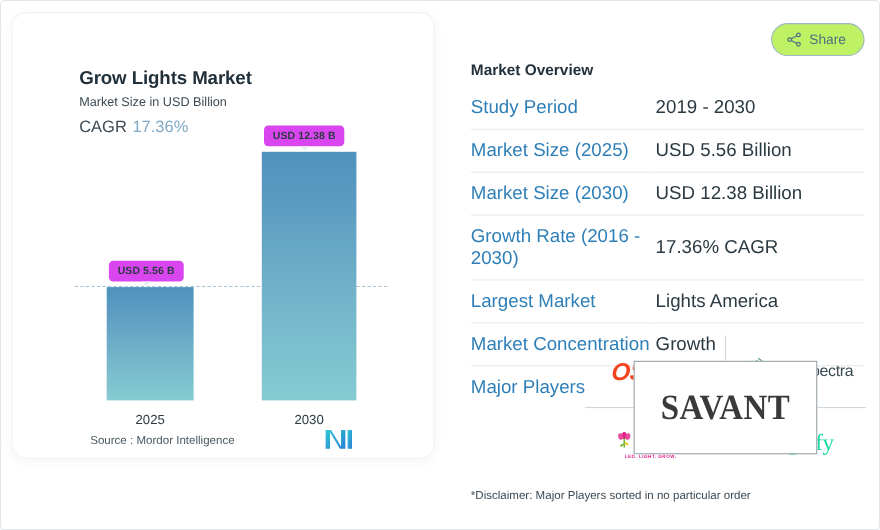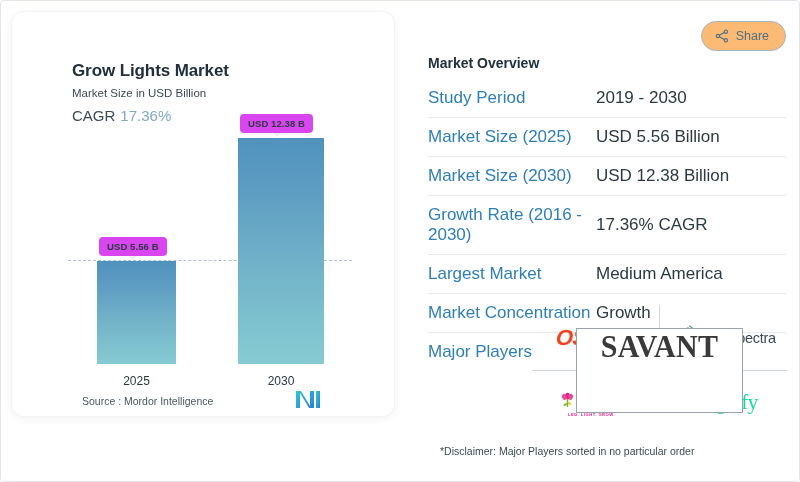--- a/index.html
+++ b/index.html
@@ -142,21 +142,21 @@
   }
   #share-button {
     position: absolute;
     right: 3px; top: 8px;
     display: flex;
     align-items: center;
     gap: 7px;
     padding: 7px 16px 7px 13px;
     border: 1.3px solid #9fb6c4;
     border-radius: 20px;
-    background: #fdba74;
+    background: #bef264;
     color: #51707f;
     font-size: 12.5px;
     cursor: pointer;
     box-sizing: border-box;
   }
   #share-icon { display: block; }
 
   #overview-title {
     position: absolute;
     left: 11px; top: 42px;
@@ -217,21 +217,21 @@
   #cell-oreon      { left: 0;    top: 66px; width: 127px; height: 62px; }
   #cell-signify    { left: 128px; top: 66px; width: 127px; height: 62px; }
 
   #cell-savant {
     position: absolute;
     left: 44px; top: 23px;
     width: 165px; height: 83px;
     background: #ffffff;
     border: 1px solid #9aa3a9;
     display: flex;
-    align-items: flex-start;
+    align-items: center;
     justify-content: center;
     z-index: 3;
   }
 
   #osram-text {
     font-family: "Liberation Sans", sans-serif;
     font-size: 22px;
     font-weight: 700;
     color: #f4421d;
     letter-spacing: -0.6px;
@@ -277,21 +277,20 @@
     color: #16d9a0;
     letter-spacing: -0.4px;
   }
 
   #disclaimer {
     position: absolute;
     left: 11px; top: 432px;
     font-size: 10.5px;
     color: #3c4a54;
     white-space: nowrap;
-    margin-left: 12px;
   }
 </style>
 </head>
 <body>
 
 <div id="page">
 
   <div id="chart-card">
 
     <div id="chart-title">Grow Lights Market</div>
@@ -356,21 +355,21 @@
         <tr>
           <td class="k">Market Size (2030)</td>
           <td class="v">USD 12.38 Billion</td>
         </tr>
         <tr>
           <td class="k">Growth Rate (2016 - 2030)</td>
           <td class="v">17.36% CAGR</td>
         </tr>
         <tr>
           <td class="k">Largest Market</td>
-          <td class="v">Medium America</td>
+          <td class="v">Lights America</td>
         </tr>
         <tr>
           <td class="k">Market Concentration</td>
           <td class="v">Growth</td>
         </tr>
         <tr class="no-rule">
           <td class="k">Major Players</td>
           <td class="v"></td>
         </tr>
       </tbody>

